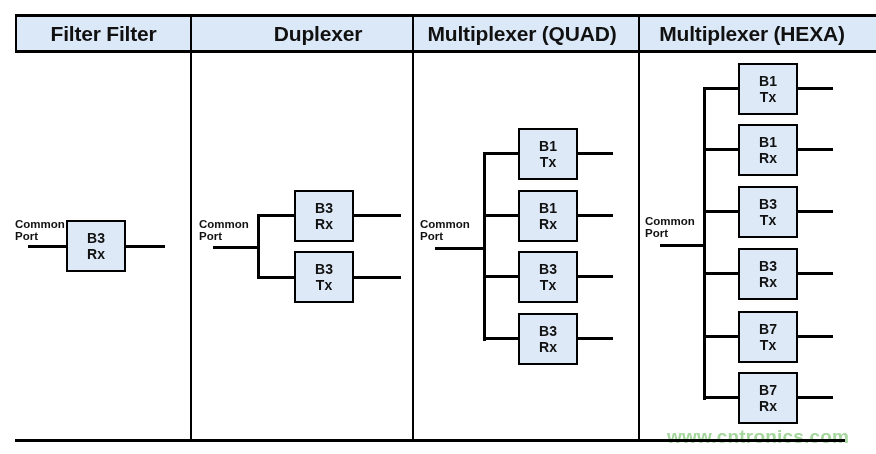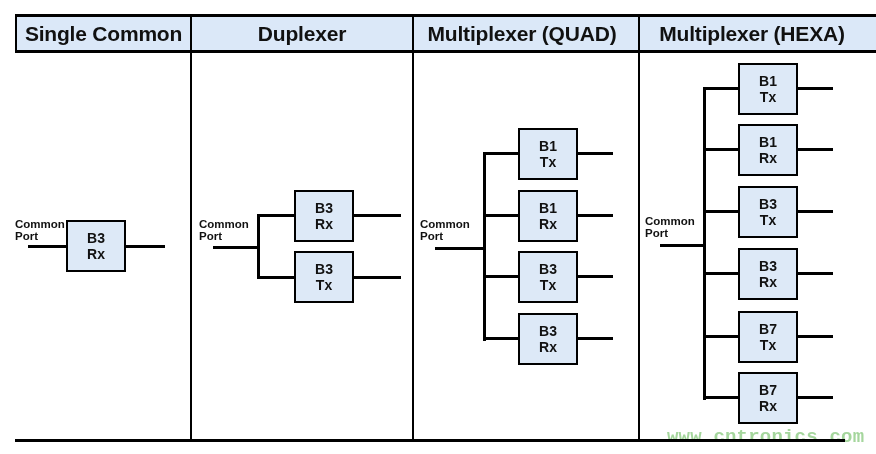--- a/index.html
+++ b/index.html
@@ -29,31 +29,31 @@
     border:2.5px solid #000;box-sizing:border-box;z-index:2;
     display:flex;flex-direction:column;align-items:center;justify-content:center;
     font-size:14px;font-weight:bold;color:#111;line-height:16px;text-align:center;
   }
   .common-label{
     position:absolute;font-size:11.5px;font-weight:bold;color:#111;line-height:11.5px;z-index:3;
     white-space:nowrap;
   }
   .watermark{
     position:absolute;left:667px;top:426px;width:170px;font-size:19px;font-weight:bold;
-    color:var(--watermark-green,#a5d69d);z-index:4;letter-spacing:0.2px;white-space:nowrap;font-family:Liberation Mono, monospace;
+    color:var(--watermark-green,#a5d69d);z-index:4;letter-spacing:0.2px;white-space:nowrap;
   }
 </style>
 </head>
 <body>
 
 <div id="stage">
 
   <div class="header-band"></div>
-  <div class="header-cell" style="left:17px;width:173px;">Single Common</div>
-  <div class="header-cell" style="left:192px;width:220px;">Duplexer</div>
+  <div class="header-cell" style="left:17px;width:173px;">Filter Filter</div>
+  <div class="header-cell" style="left:192px;width:220px;padding-left:16px;">Duplexer</div>
   <div class="header-cell" style="left:414px;width:216px;">Multiplexer (QUAD)</div>
   <div class="header-cell" style="left:640px;width:224px;">Multiplexer (HEXA)</div>
 
   <div class="divider" style="left:190px;"></div>
   <div class="divider" style="left:412px;"></div>
   <div class="divider" style="left:638px;"></div>
 
   <div class="common-label" style="left:15px;top:219px;">
     <div>Common</div>
     <div>Port</div>

